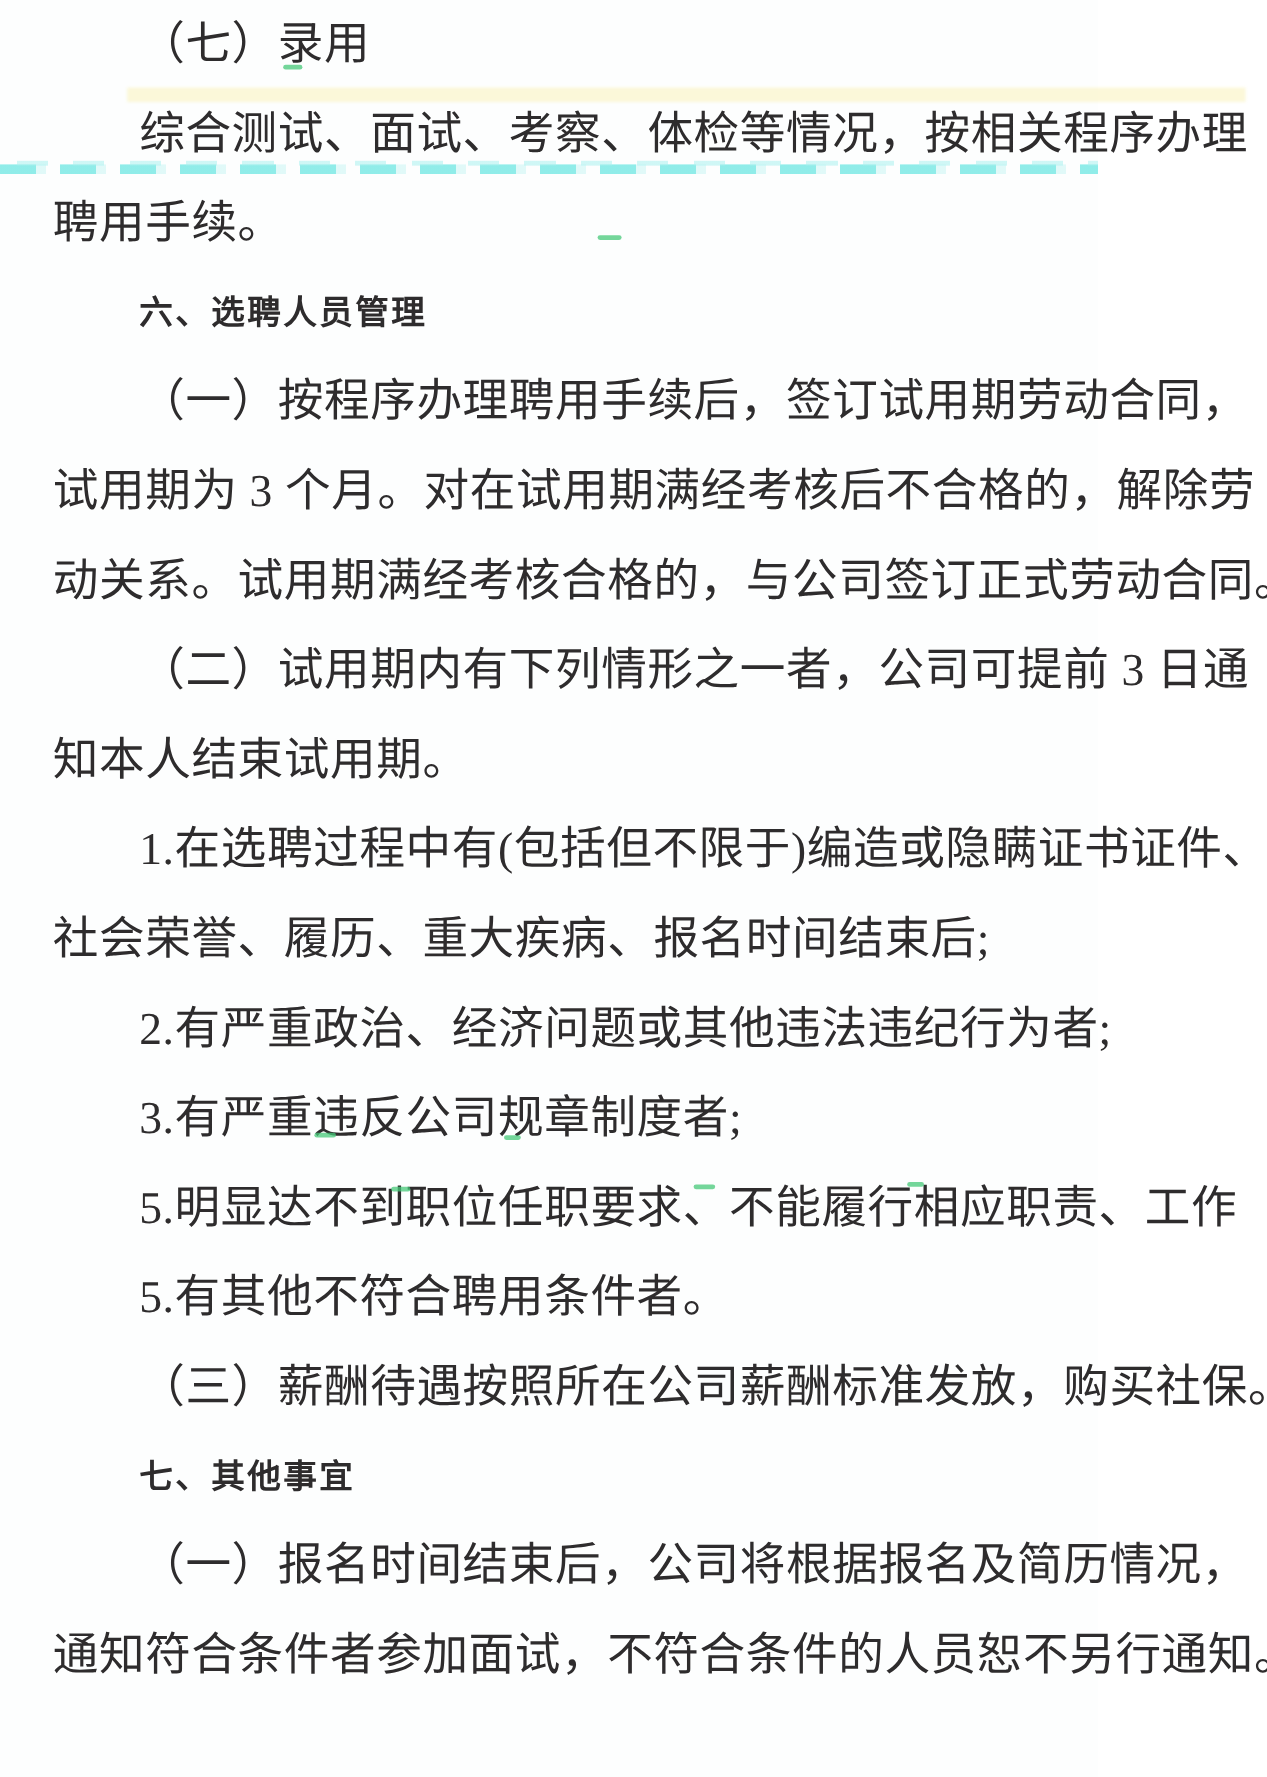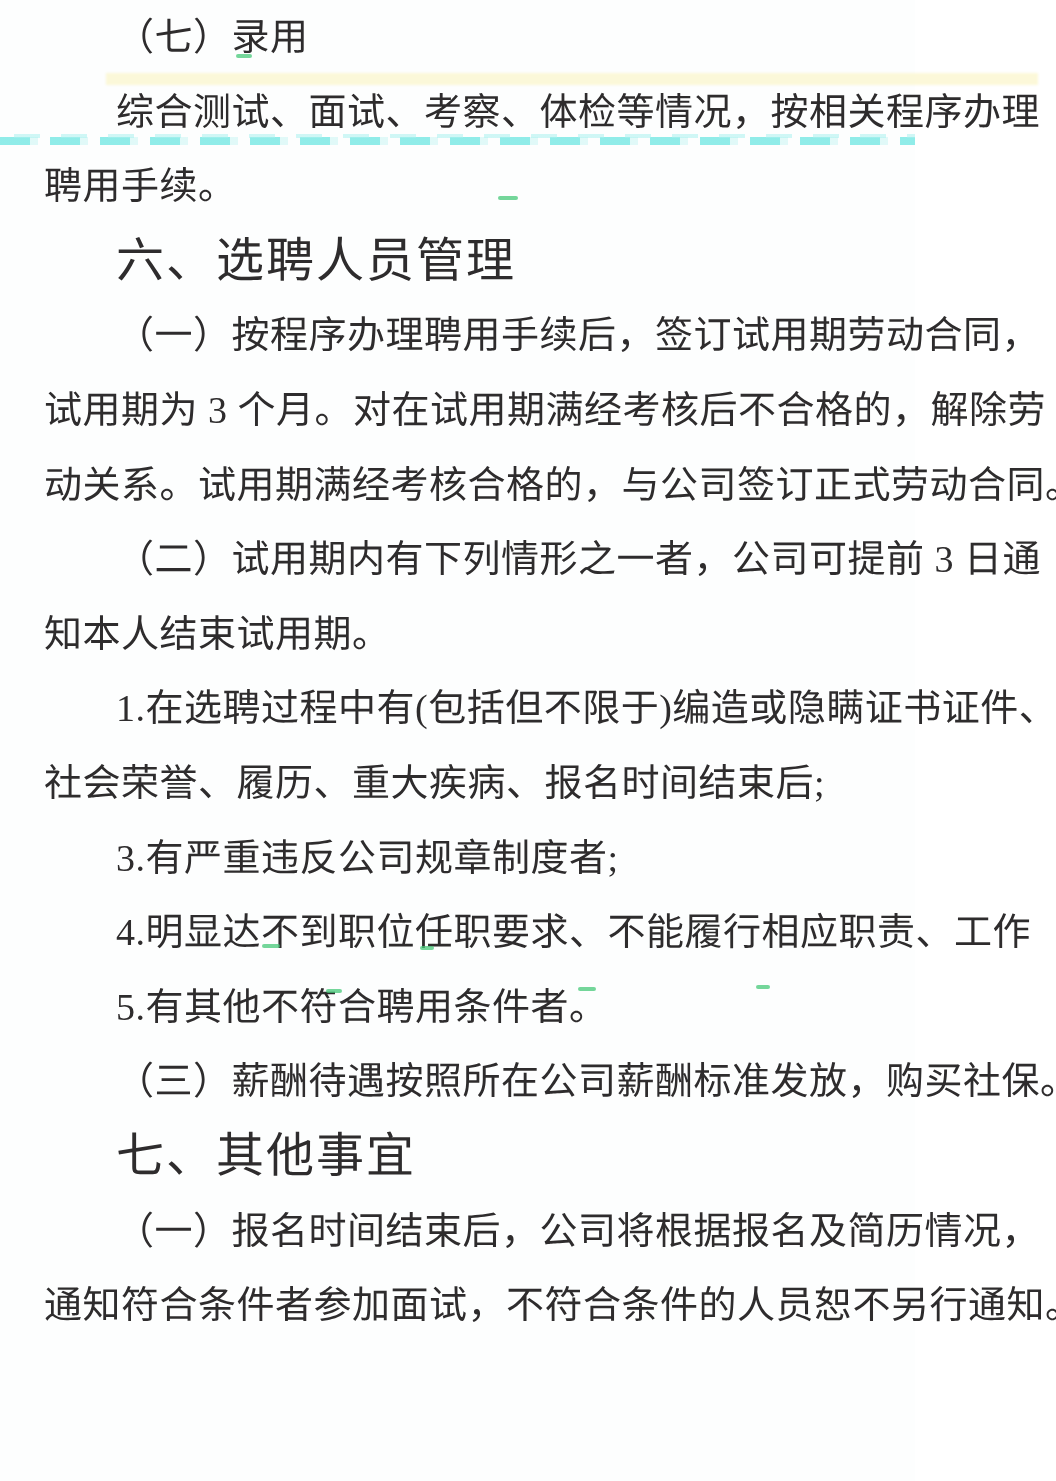--- a/index.html
+++ b/index.html
@@ -35,22 +35,22 @@
   }
   .line.indent { padding-left: 116px; }
   .line.flush  { padding-left: 44px; }
   .line.fill {
     padding-right: 22px;
     text-align: justify;
     text-align-last: justify;
   }
   .line.heading {
     font-family: "Liberation Sans", "DejaVu Sans", sans-serif;
-    font-weight: 400;
-    font-size: 48px;
+    font-weight: 700;
+    font-size: 28px;
     letter-spacing: 2px;
   }
   
   .divider {
     position: absolute;
     left: 0;
     top: 137px;
     width: 100%;
     height: 8px;
     background: repeating-linear-gradient(90deg,
@@ -108,22 +108,23 @@
       <div class="line indent fill">综合测试、面试、考察、体检等情况，按相关程序办理</div>
       <div class="line flush">聘用手续。</div>
       <div class="line indent heading">六、选聘人员管理</div>
       <div class="line indent fill">（一）按程序办理聘用手续后，签订试用期劳动合同，</div>
       <div class="line flush fill">试用期为 3 个月。对在试用期满经考核后不合格的，解除劳</div>
       <div class="line flush fill">动关系。试用期满经考核合格的，与公司签订正式劳动合同。</div>
       <div class="line indent fill">（二）试用期内有下列情形之一者，公司可提前 3 日通</div>
       <div class="line flush">知本人结束试用期。</div>
       <div class="line indent fill">1.在选聘过程中有(包括但不限于)编造或隐瞒证书证件、</div>
       <div class="line flush">社会荣誉、履历、重大疾病、报名时间结束后;</div>
+      <div class="line indent">2.有严重政治、经济问题或其他违法违纪行为者;</div>
       <div class="line indent">3.有严重违反公司规章制度者;</div>
-      <div class="line indent fill">4.明显达不到职位任职要求、不能履行相应职责、工作</div>
+      <div class="line indent fill">5.明显达不到职位任职要求、不能履行相应职责、工作</div>
       <div class="line indent">5.有其他不符合聘用条件者。</div>
       <div class="line indent fill">（三）薪酬待遇按照所在公司薪酬标准发放，购买社保。</div>
       <div class="line indent heading">七、其他事宜</div>
       <div class="line indent fill">（一）报名时间结束后，公司将根据报名及简历情况，</div>
       <div class="line flush fill">通知符合条件者参加面试，不符合条件的人员恕不另行通知。</div>
     </div>
 
   <span class="mark m1"></span>
   <span class="mark m2"></span>
   <span class="mark m3"></span>

